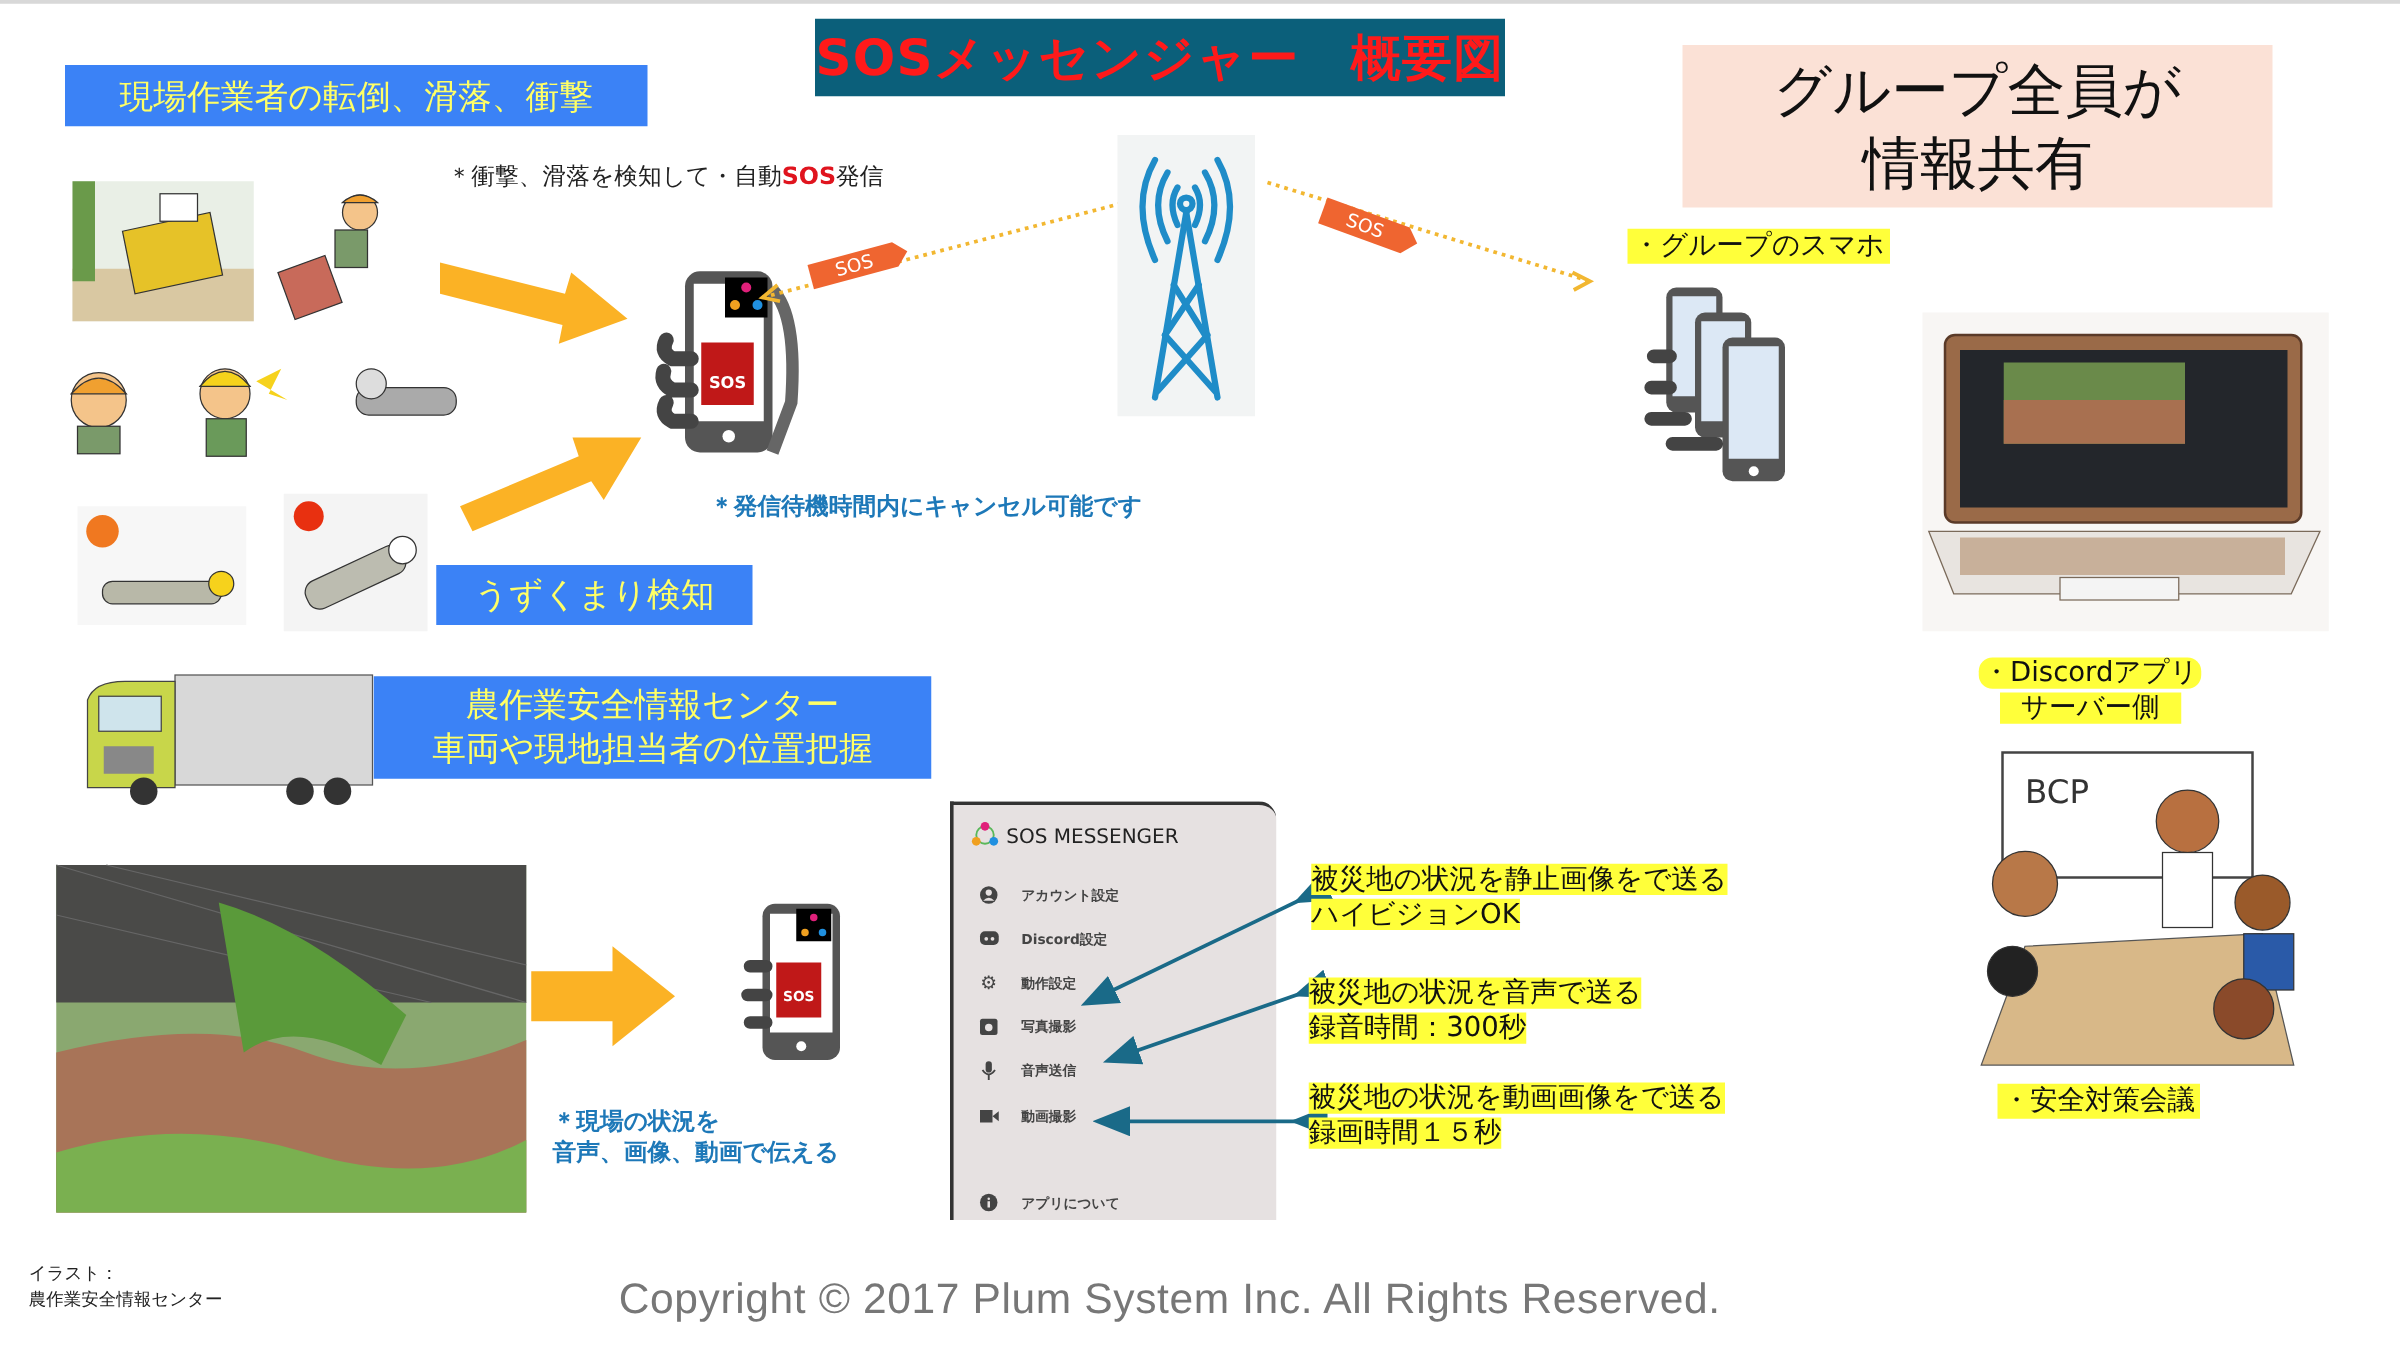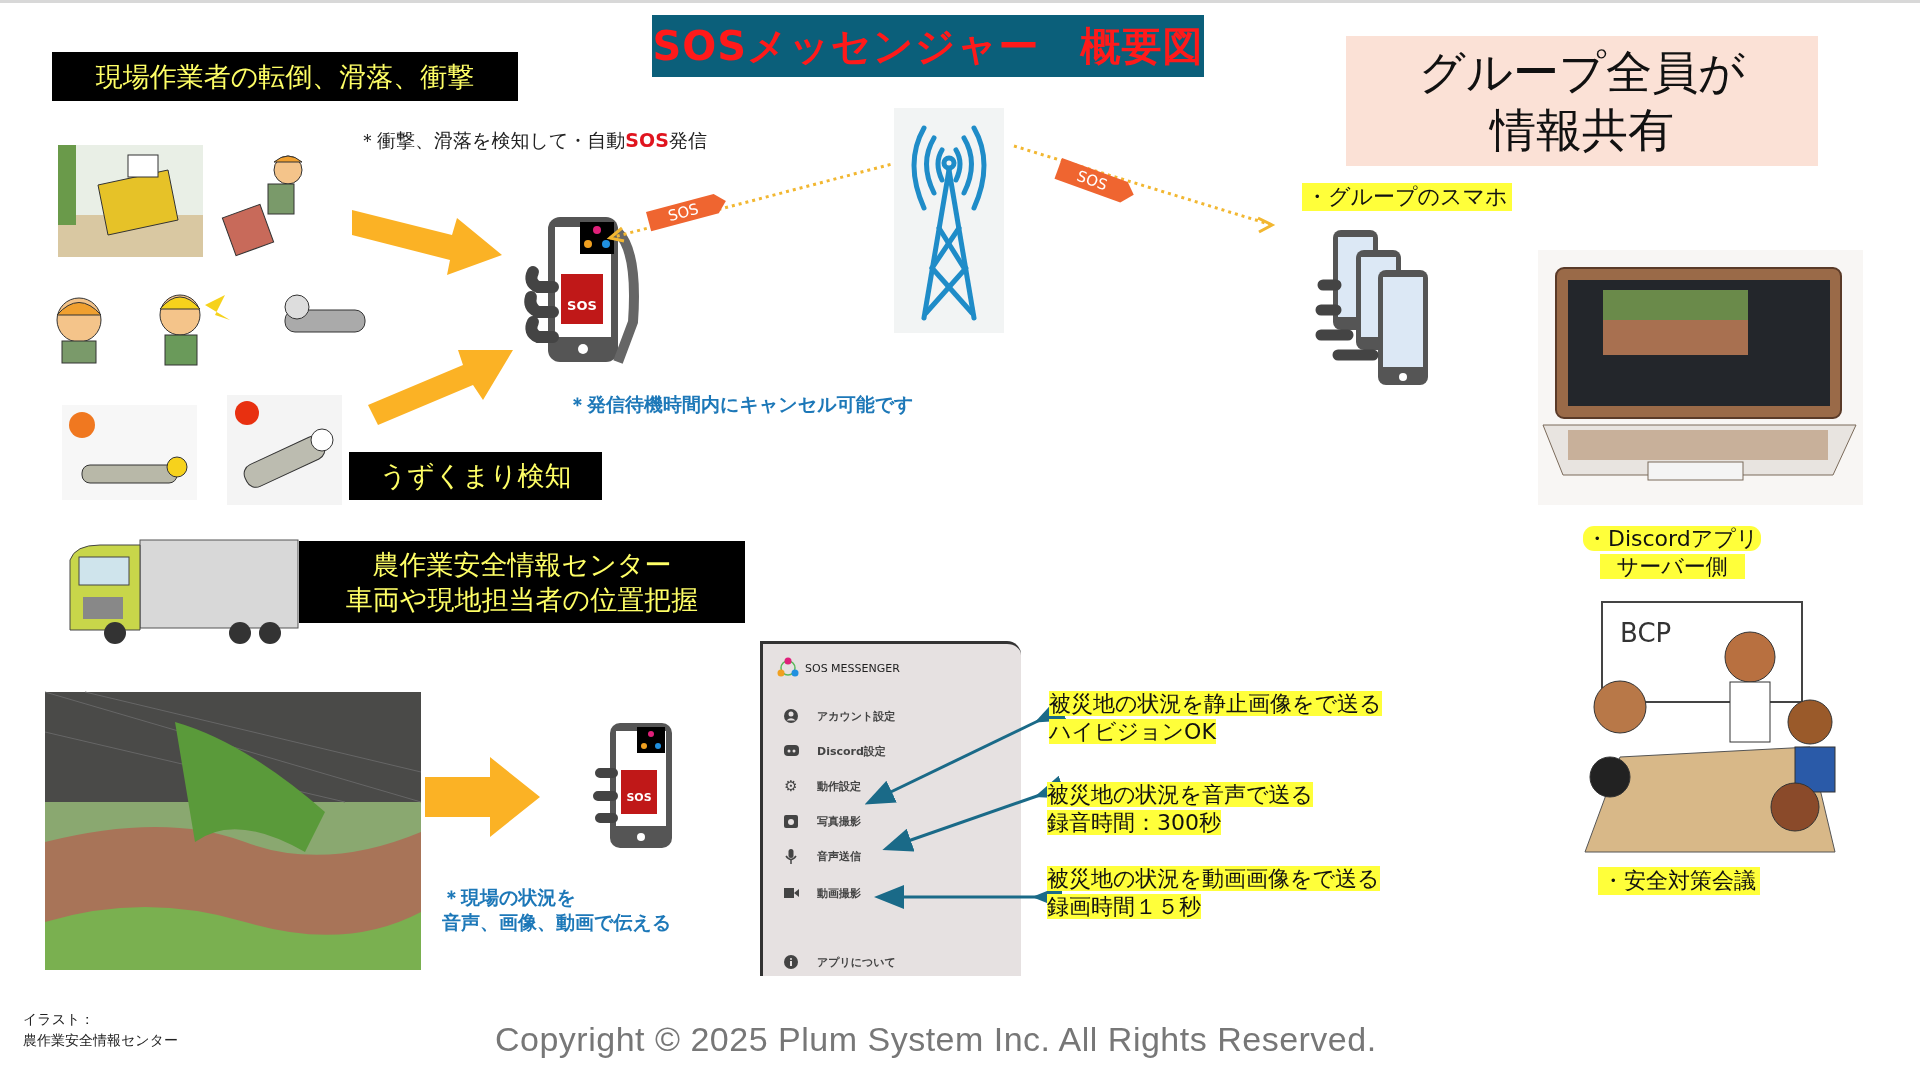--- a/index.html
+++ b/index.html
@@ -1,19 +1,19 @@
 <!DOCTYPE html>
 <html><head>
 <meta charset="utf-8">
 <style>
   html,body{margin:0;padding:0;background:#fff;}
   body{width:1920px;height:1078px;position:relative;overflow:hidden;font-family:"DejaVu Sans","Liberation Sans",sans-serif;}
   .abs{position:absolute;}
   .topline{left:0;top:0;width:1920px;height:3px;background:#d8d8d8;}
-  .teal{background:#000000;color:#ffff66;display:flex;align-items:center;justify-content:center;text-align:center;}
+  .teal{background:#3b82f6;color:#ffff66;display:flex;align-items:center;justify-content:center;text-align:center;}
   .title{left:652px;top:15px;width:552px;height:62px;background:#0b5f7a;color:#ff1a1a;font-weight:bold;font-size:40px;display:flex;align-items:center;justify-content:center;letter-spacing:1px;}
   .h-fall{left:52px;top:52px;width:466px;height:49px;font-size:27px;}
   .h-crouch{left:349px;top:452px;width:253px;height:48px;font-size:27px;}
   .h-loc{left:299px;top:541px;width:446px;height:82px;font-size:27px;line-height:35px;flex-direction:column;}
   .share{left:1346px;top:36px;width:472px;height:130px;background:#fbe1d6;color:#111;font-size:46px;line-height:58px;display:flex;flex-direction:column;align-items:center;justify-content:center;}
   .note{font-size:19px;color:#222;}
   .note .red{color:#e0141e;font-weight:bold;}
   .blue-note{color:#1d78b8;font-weight:bold;font-size:19px;}
   .hl{background:#ffff3a;color:#111;font-size:22px;line-height:28px;}
   .menu{left:760px;top:641px;width:258px;height:332px;background:#e6e1e1;border-left:3px solid #333;border-top:3px solid #333;border-radius:0 14px 0 0;overflow:hidden;}
@@ -237,21 +237,21 @@
 </div>
 
 <div class="abs menu">
   <div class="abs" style="left:14px;top:13px;display:flex;align-items:center;">
     <svg width="22" height="22">
       <circle cx="11" cy="11" r="7" fill="none" stroke="#5ab85a" stroke-width="1.5"></circle>
       <circle cx="11" cy="4" r="3.5" fill="#e0207a"></circle>
         <circle cx="4" cy="16" r="3.5" fill="#f0a020"></circle>
         <circle cx="18" cy="16" r="3.5" fill="#2090e0"></circle>
     </svg>
-    <span style="font-size:11px;color:#222;margin-left:6px;">SOS MESSENGER</span>
+    <span style="font-size:16px;color:#222;margin-left:6px;">SOS MESSENGER</span>
   </div>
   <div class="menu-item" style="top:64px;">
     <span class="ic">
         <svg width="14" height="14">
           <circle cx="7" cy="7" r="7" fill="#444"></circle>
           <circle cx="7" cy="5" r="2.5" fill="#e6e1e1"></circle>
           <path d="M2.5,11.5 Q7,7 11.5,11.5" fill="#e6e1e1"></path>
         </svg>
       </span>
     <span>アカウント設定</span>
@@ -331,13 +331,13 @@
 </div>
 <div class="abs" style="left:1047px;top:865px;">
   <div><span class="hl">被災地の状況を動画画像をで送る</span></div>
   <div><span class="hl">録画時間１５秒</span></div>
 </div>
 
 <div class="abs credit">
   <div>イラスト：</div>
   <div>農作業安全情報センター</div>
 </div>
-<div class="abs copyright">Copyright © 2025 Plum System Inc. All Rights Reserved.</div>
+<div class="abs copyright">Copyright © 2017 Plum System Inc. All Rights Reserved.</div>
 
 </body></html>

